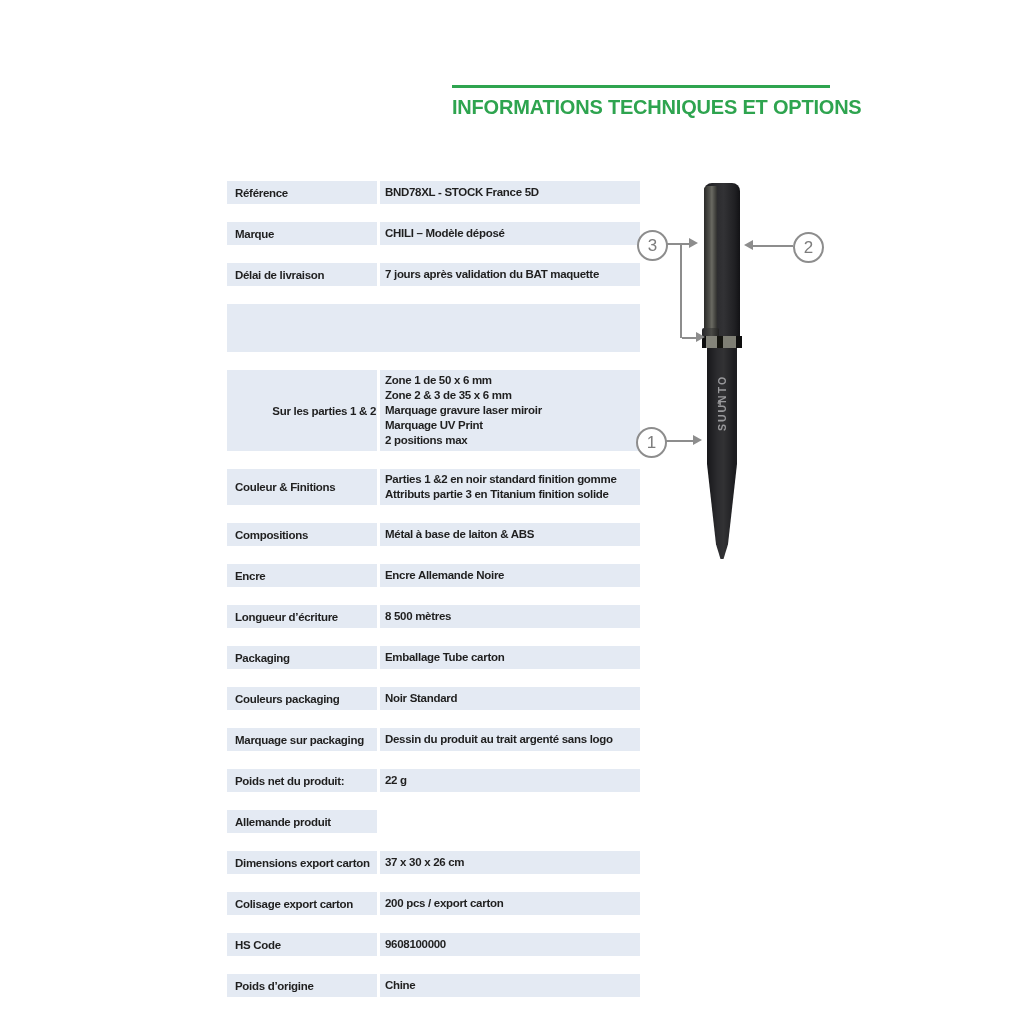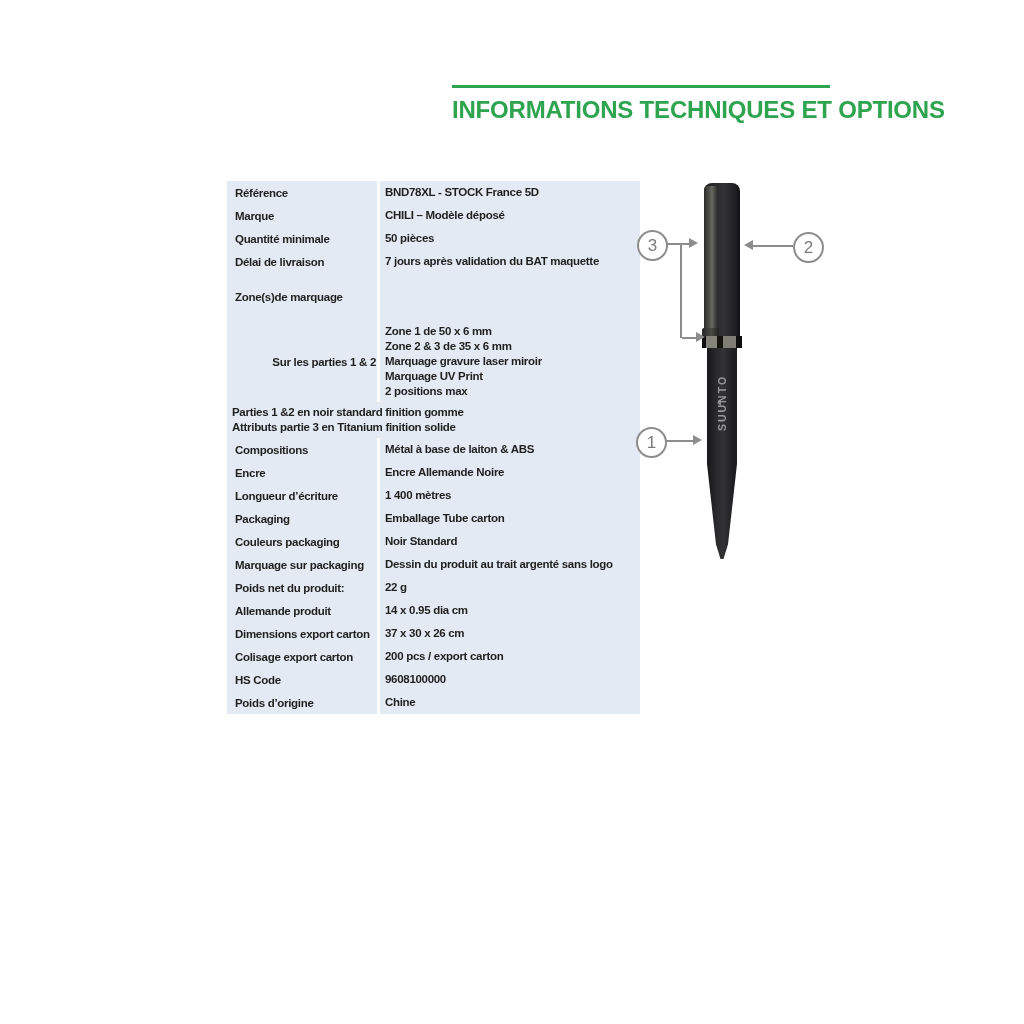--- a/index.html
+++ b/index.html
@@ -2,25 +2,25 @@
 <html><head>
 <meta charset="utf-8">
 <style>
   html,body{margin:0;padding:0;background:#fff;}
   #page{position:relative;width:1024px;height:1024px;background:var(--page-bg,#fff);
         font-family:"Liberation Sans",sans-serif;overflow:hidden;}
 
   
   .title-rule{position:absolute;left:452px;top:85px;width:378px;height:3px;background:var(--accent);}
   .doc-title{position:absolute;left:452px;top:96px;width:400px;color:var(--accent);
-             font-size:24px;font-weight:700;letter-spacing:-0.2px;white-space:nowrap;}
+             font-size:20px;font-weight:700;letter-spacing:-0.2px;white-space:nowrap;}
 
   
   #spec-table{position:absolute;left:203px;top:181px;width:413px;display:flex;
-              flex-direction:column;gap:0;padding-left:24px;}
+              flex-direction:column;gap:18px;padding-left:24px;}
   .row{display:flex;gap:3px;}
   .cell{background:var(--row-bg);color:var(--text);font-size:11.5px;font-weight:700;
         letter-spacing:-0.3px;display:flex;align-items:center;}
   .cell.label{width:150px;padding:3px 2px 3px 8px;box-sizing:border-box;flex:none;}
   .cell.value{flex:1;padding:3px 4px 3px 5px;box-sizing:border-box;
               white-space:pre;line-height:15px;}
   .row{min-height:23px;}
   .row.tall{min-height:48px;}
   .row.label-right .cell.label{justify-content:flex-end;padding-right:1px;padding-left:2px;}
 
@@ -78,74 +78,69 @@
   <div id="spec-table">
       <div class="row">
         <div class="cell label">Référence</div>
         <div class="cell value">BND78XL - STOCK France 5D</div>
       </div>
       <div class="row">
         <div class="cell label">Marque</div>
         <div class="cell value">CHILI – Modèle déposé</div>
       </div>
       <div class="row">
-        <div class="cell label">Quantité minimale</div>
-        <div class="cell value">50 pièces</div>
-      </div>
-      <div class="row">
         <div class="cell label">Délai de livraison</div>
         <div class="cell value">7 jours après validation du BAT maquette</div>
       </div>
       <div class="row tall">
-        <div class="cell label">Zone(s)de marquage</div>
         <div class="cell value"></div>
       </div>
       <div class="row label-right">
         <div class="cell label">Sur les parties 1 &amp; 2</div>
         <div class="cell value">Zone 1 de 50 x 6 mm
 Zone 2 &amp; 3 de 35 x 6 mm
 Marquage gravure laser miroir
 Marquage UV Print
 2 positions max</div>
       </div>
       <div class="row">
+        <div class="cell label">Couleur &amp; Finitions</div>
         <div class="cell value">Parties 1 &amp;2 en noir standard finition gomme
 Attributs partie 3 en Titanium finition solide</div>
       </div>
       <div class="row">
         <div class="cell label">Compositions</div>
         <div class="cell value">Métal à base de laiton &amp; ABS</div>
       </div>
       <div class="row">
         <div class="cell label">Encre</div>
         <div class="cell value">Encre Allemande Noire</div>
       </div>
       <div class="row">
         <div class="cell label">Longueur d’écriture</div>
-        <div class="cell value">1 400 mètres</div>
+        <div class="cell value">8 500 mètres</div>
       </div>
       <div class="row">
         <div class="cell label">Packaging</div>
         <div class="cell value">Emballage Tube carton</div>
       </div>
       <div class="row">
         <div class="cell label">Couleurs packaging</div>
         <div class="cell value">Noir Standard</div>
       </div>
       <div class="row">
         <div class="cell label">Marquage sur packaging</div>
         <div class="cell value">Dessin du produit au trait argenté sans logo</div>
       </div>
       <div class="row">
         <div class="cell label">Poids net du produit:</div>
         <div class="cell value">22 g</div>
       </div>
       <div class="row">
         <div class="cell label">Allemande produit</div>
-        <div class="cell value">14 x 0.95 dia cm</div>
       </div>
       <div class="row">
         <div class="cell label">Dimensions export carton</div>
         <div class="cell value">37 x 30 x 26 cm</div>
       </div>
       <div class="row">
         <div class="cell label">Colisage export carton</div>
         <div class="cell value">200 pcs / export carton</div>
       </div>
       <div class="row">

